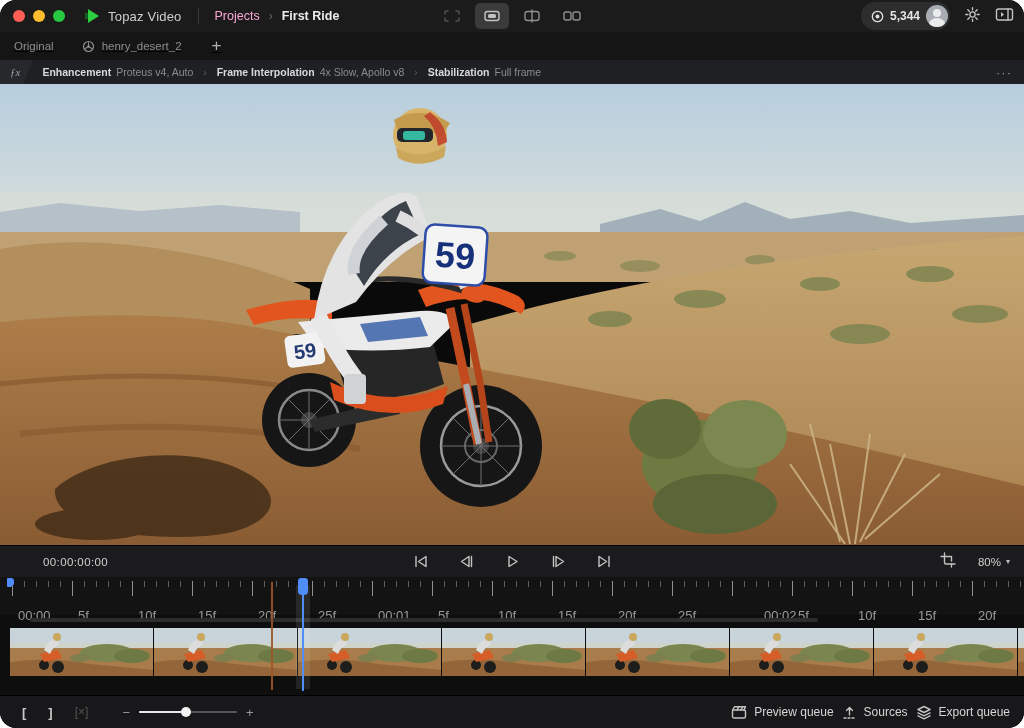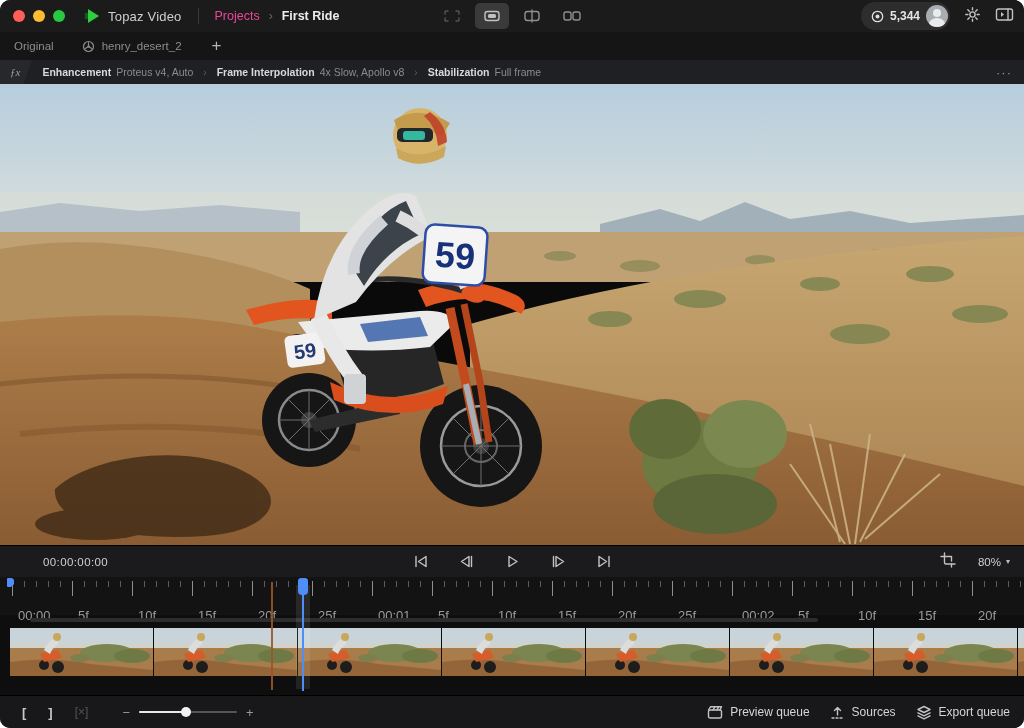--- a/index.html
+++ b/index.html
@@ -1,43 +1,43 @@
 <!DOCTYPE html>
 <html><head>
 <meta charset="utf-8">
 <style>
   html,body{margin:0;padding:0;background:#ffffff;}
   body{width:1024px;height:728px;font-family:"Liberation Sans",sans-serif;-webkit-font-smoothing:antialiased;}
-  .window{width:1024px;height:728px;border-radius:10px;overflow:hidden;background:#141414;display:flex;flex-direction:column;}
+  .window{width:1024px;height:728px;border-radius:16px;overflow:hidden;background:#141414;display:flex;flex-direction:column;}
   
   .titlebar{height:32px;background:#1b1b1b;display:flex;align-items:center;position:relative;flex:0 0 auto;}
   .lights{display:flex;gap:8px;margin-left:13px;}
   .light{width:12px;height:12px;border-radius:50%;}
   .light.red{background:#ff5f57;}.light.yellow{background:#febc2e;}.light.green{background:#28c840;}
   .logo{display:flex;align-items:center;gap:7px;margin-left:20px;}
   .logo-mark{position:relative;width:16px;height:14px;}
   .logo-mark .notch{position:absolute;left:0;top:4px;width:5px;height:6px;background:#0e5c22;}
   .logo-mark .tri{position:absolute;left:3px;top:0;width:0;height:0;border-left:11px solid #2ecc40;border-top:7px solid transparent;border-bottom:7px solid transparent;}
   .logo-text{color:#cfcfcf;font-size:13px;letter-spacing:.2px;}
   .tb-divider{width:1px;height:16px;background:#3a3a3a;margin:0 16px;}
   .crumbs{display:flex;align-items:center;gap:9px;font-size:12.5px;}
-  .crumb-dim{color:#ec4899;}
+  .crumb-dim{color:#f9a8d4;}
   .crumb-sep{color:#6a6a6a;font-size:12px;}
   .crumb-cur{color:#ededed;font-weight:700;}
   .view-modes{position:absolute;left:50%;transform:translateX(-50%);display:flex;gap:6px;align-items:center;}
   .vm-btn{width:34px;height:26px;display:flex;align-items:center;justify-content:center;border-radius:5px;}
   .vm-btn.active{background:#3a3a3a;}
   .tb-right{position:absolute;right:10px;display:flex;align-items:center;gap:14px;}
   .credits-pill{display:flex;align-items:center;gap:6px;background:#2d2d2d;border-radius:14px;padding:2px 2px 2px 10px;height:24px;}
   .credits-text{color:#e6e6e6;font-size:12px;font-weight:600;}
   .avatar{width:22px;height:22px;border-radius:50%;background:#a7adb3;position:relative;overflow:hidden;}
   .avatar .head{position:absolute;left:7px;top:4px;width:8px;height:8px;border-radius:50%;background:#e9ebed;}
   .avatar .body{position:absolute;left:3px;top:13px;width:16px;height:12px;border-radius:50% 50% 0 0;background:#e9ebed;}
   
-  .tabbar{height:28px;background:#151515;display:flex;align-items:stretch;flex:0 0 auto;}
+  .tabbar{height:28px;background:#151515;display:flex;align-items:stretch;flex:0 0 auto;text-decoration:underline;}
   .tab{display:flex;align-items:center;gap:7px;padding:0 14px;font-size:11.5px;color:#8d8d8d;position:relative;}
   .tab .tab-x{color:#b9b9b9;font-size:13px;margin-left:3px;}
   .tab.active{background:#2c2e31;color:#ececec;font-weight:700;box-shadow:inset 0 2px 0 #3b82f6;}
   .tab-add{display:flex;align-items:center;padding:0 16px;color:#b5b5b5;font-size:17px;}
   
   .pipeline{height:24px;background:#1e2023;display:flex;align-items:center;flex:0 0 auto;position:relative;}
   .fx-badge{height:100%;display:flex;align-items:center;padding:0 12px 0 10px;background:#26282c;clip-path:polygon(0 0,100% 0,calc(100% - 9px) 100%,0 100%);color:#9aa0a8;font-size:11px;font-style:italic;font-family:"Liberation Serif",serif;}
   .pl-steps{display:flex;align-items:center;gap:10px;margin-left:10px;font-size:10.5px;}
   .pl-step{display:flex;gap:5px;align-items:center;}
   .pl-name{color:#d9d9d9;font-weight:700;}
@@ -73,21 +73,21 @@
   
   .footer{height:33px;background:#18181a;border-top:1px solid #000;box-sizing:border-box;display:flex;align-items:center;position:relative;flex:1 0 auto;}
   .ft-left{display:flex;align-items:center;gap:22px;margin-left:22px;}
   .bracket-btn{color:#c9c9c9;font-size:13px;font-weight:700;}
   .bracket-dim{color:#555;font-size:12px;}
   .slider{display:flex;align-items:center;gap:9px;margin-left:12px;}
   .sl-sign{color:#9a9a9a;font-size:13px;}
   .sl-track{position:relative;width:98px;height:2px;background:#555;border-radius:1px;}
   .sl-fill{position:absolute;left:0;top:0;height:2px;width:48%;background:#e8e8e8;border-radius:1px;}
   .sl-handle{position:absolute;left:calc(48% - 5px);top:-4px;width:10px;height:10px;border-radius:50%;background:#f2f2f2;}
-  .ft-right{position:absolute;right:14px;display:flex;align-items:center;gap:20px;}
+  .ft-right{position:absolute;right:14px;display:flex;align-items:center;gap:8px;}
   .ft-item{display:flex;align-items:center;gap:7px;color:#d6d6d6;font-size:12px;}
   svg .st{stroke:#c2c2c2;fill:none;stroke-width:1.4;stroke-linecap:round;stroke-linejoin:round;}
   svg .st-dim{stroke:#8f8f8f;fill:none;stroke-width:1.4;stroke-linecap:round;}
 </style>
 </head>
 <body>
 
 <div class="window">
 
   <div class="titlebar">
@@ -445,21 +445,21 @@
         <div class="tick minor" style="left: 636px;"></div>
         <div class="tick minor" style="left: 648px;"></div>
         <div class="tick minor" style="left: 660px;"></div>
         <div class="tick major" style="left: 672px;"></div>
         <div class="tick-label" style="left: 678px;">25f</div>
         <div class="tick minor" style="left: 684px;"></div>
         <div class="tick minor" style="left: 696px;"></div>
         <div class="tick minor" style="left: 708px;"></div>
         <div class="tick minor" style="left: 720px;"></div>
         <div class="tick major" style="left: 732px;"></div>
-        <div class="tick-label" style="left: 742px;">00:02</div>
+        <div class="tick-label" style="left: 764px;">00:02</div>
         <div class="tick minor" style="left: 744px;"></div>
         <div class="tick minor" style="left: 756px;"></div>
         <div class="tick minor" style="left: 768px;"></div>
         <div class="tick minor" style="left: 780px;"></div>
         <div class="tick major" style="left: 792px;"></div>
         <div class="tick-label" style="left: 798px;">5f</div>
         <div class="tick minor" style="left: 804px;"></div>
         <div class="tick minor" style="left: 816px;"></div>
         <div class="tick minor" style="left: 828px;"></div>
         <div class="tick minor" style="left: 840px;"></div>

